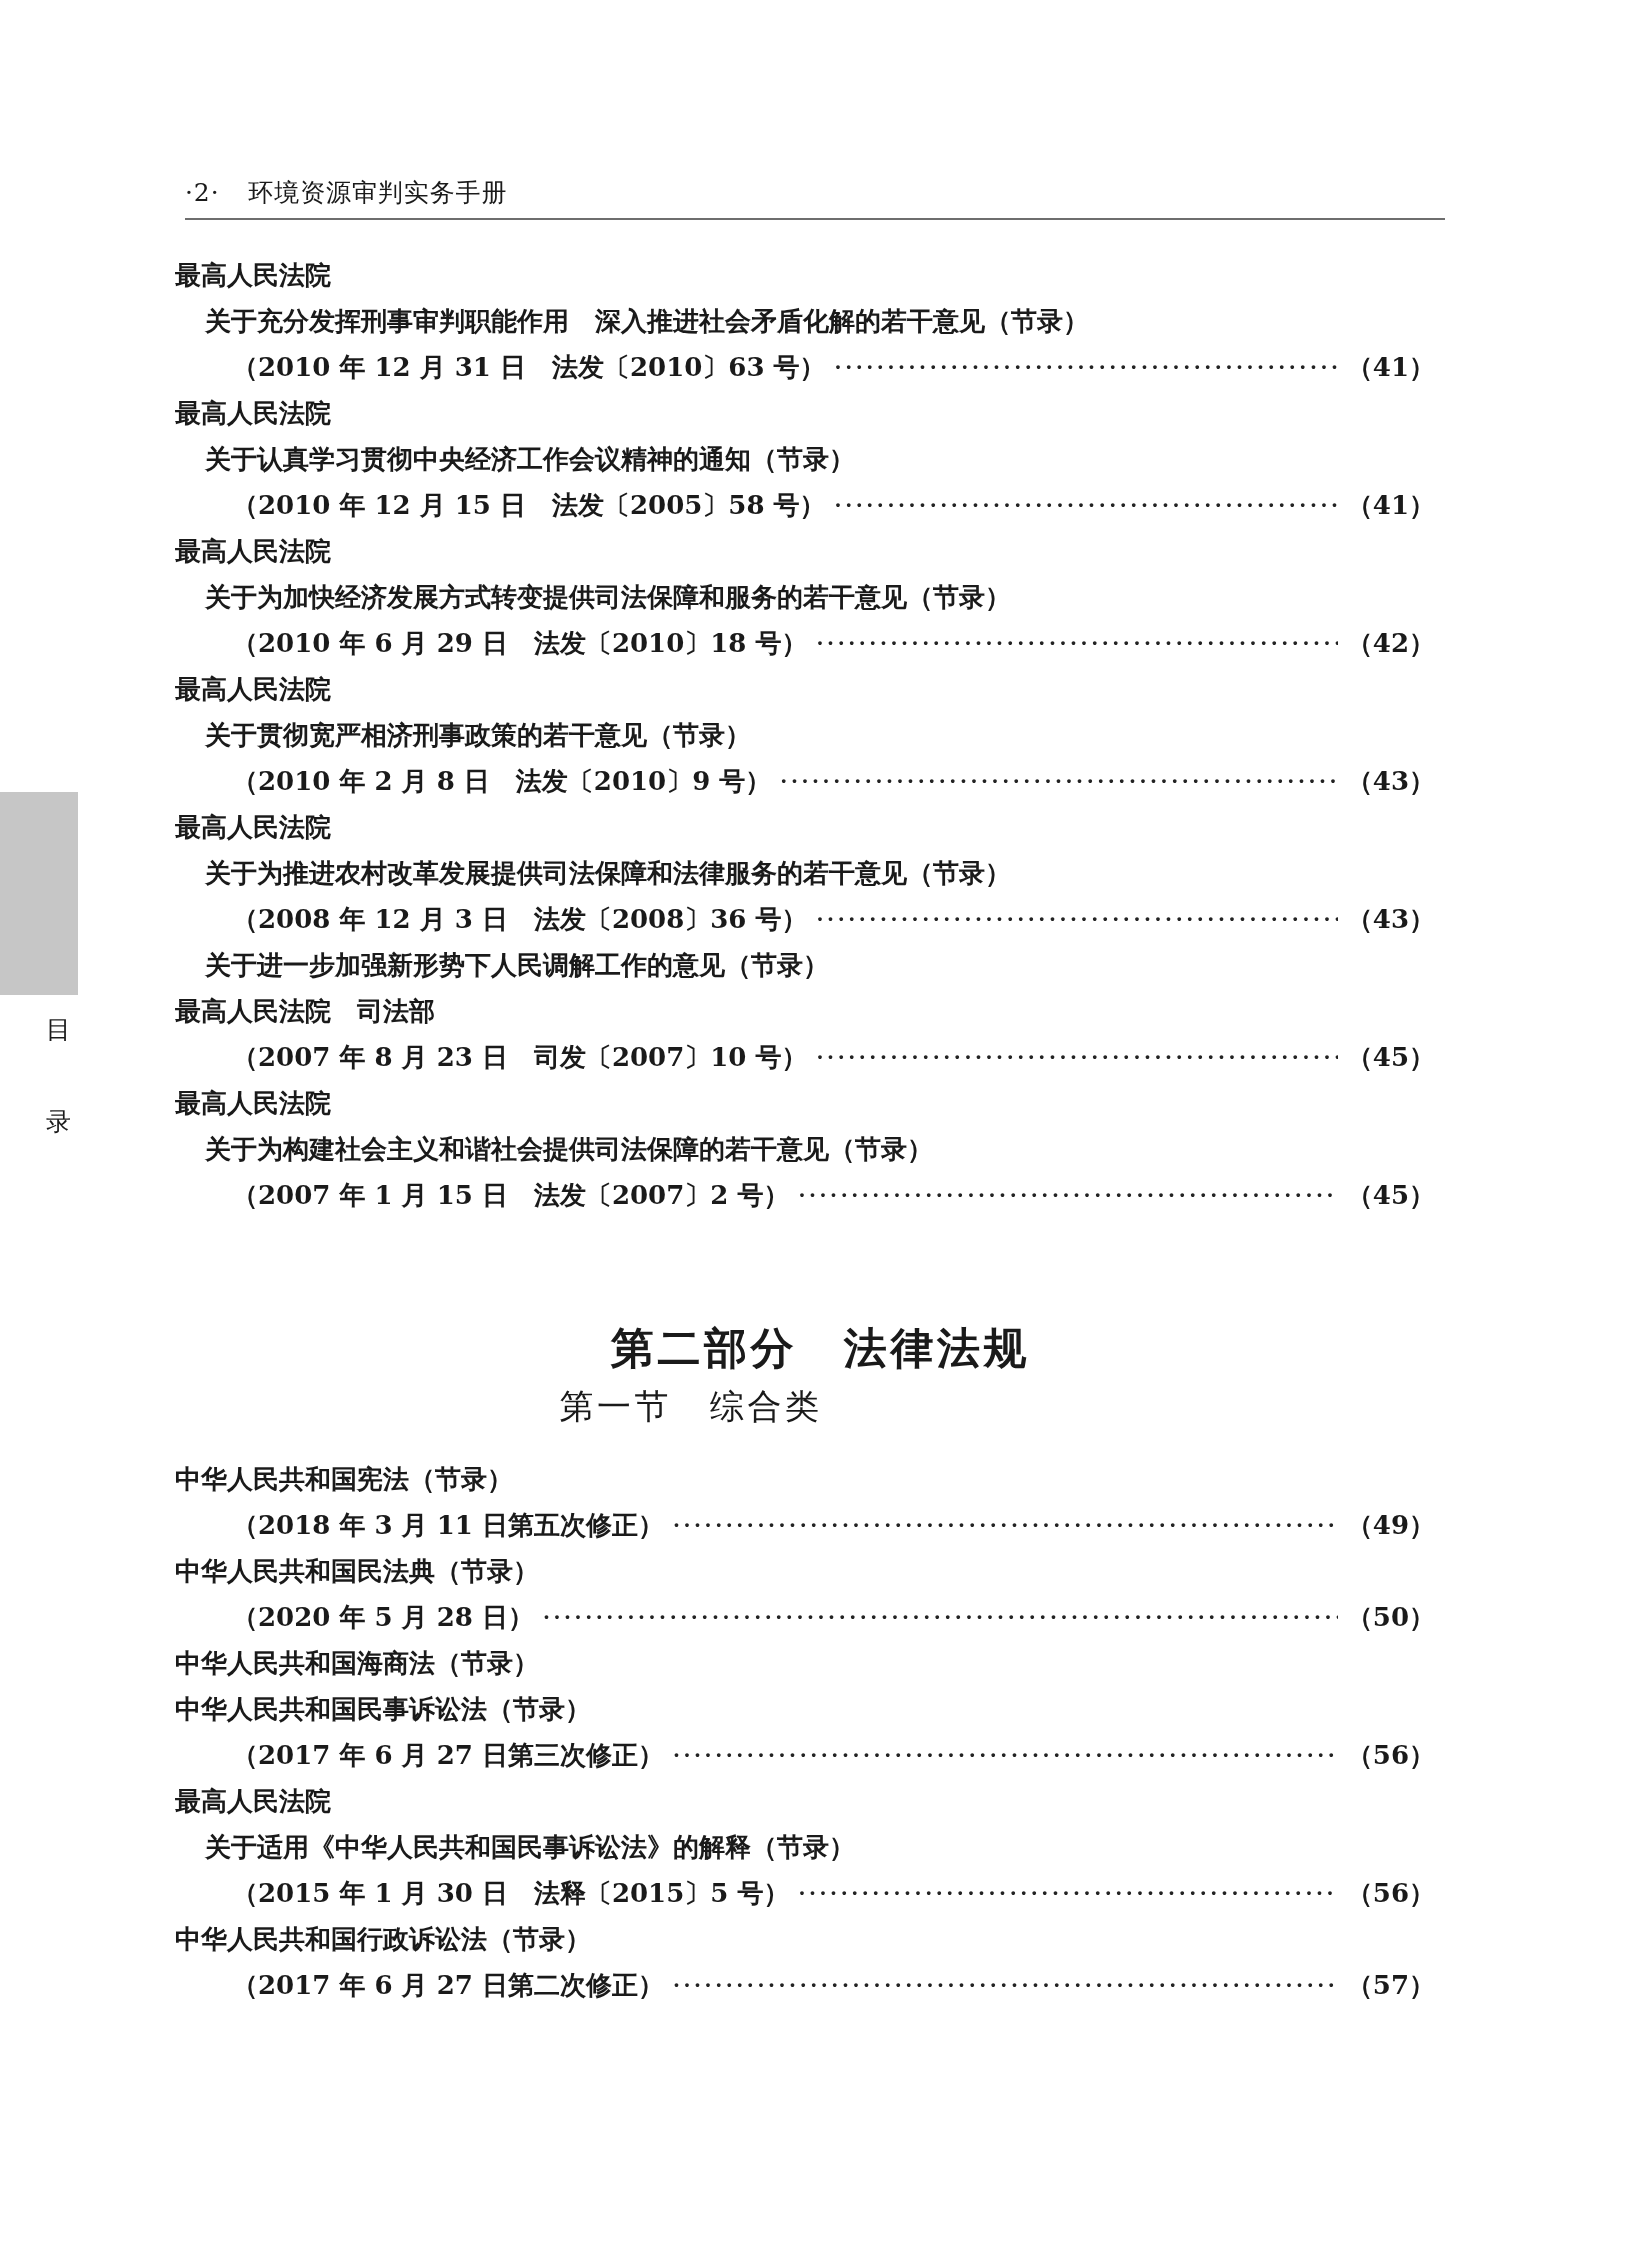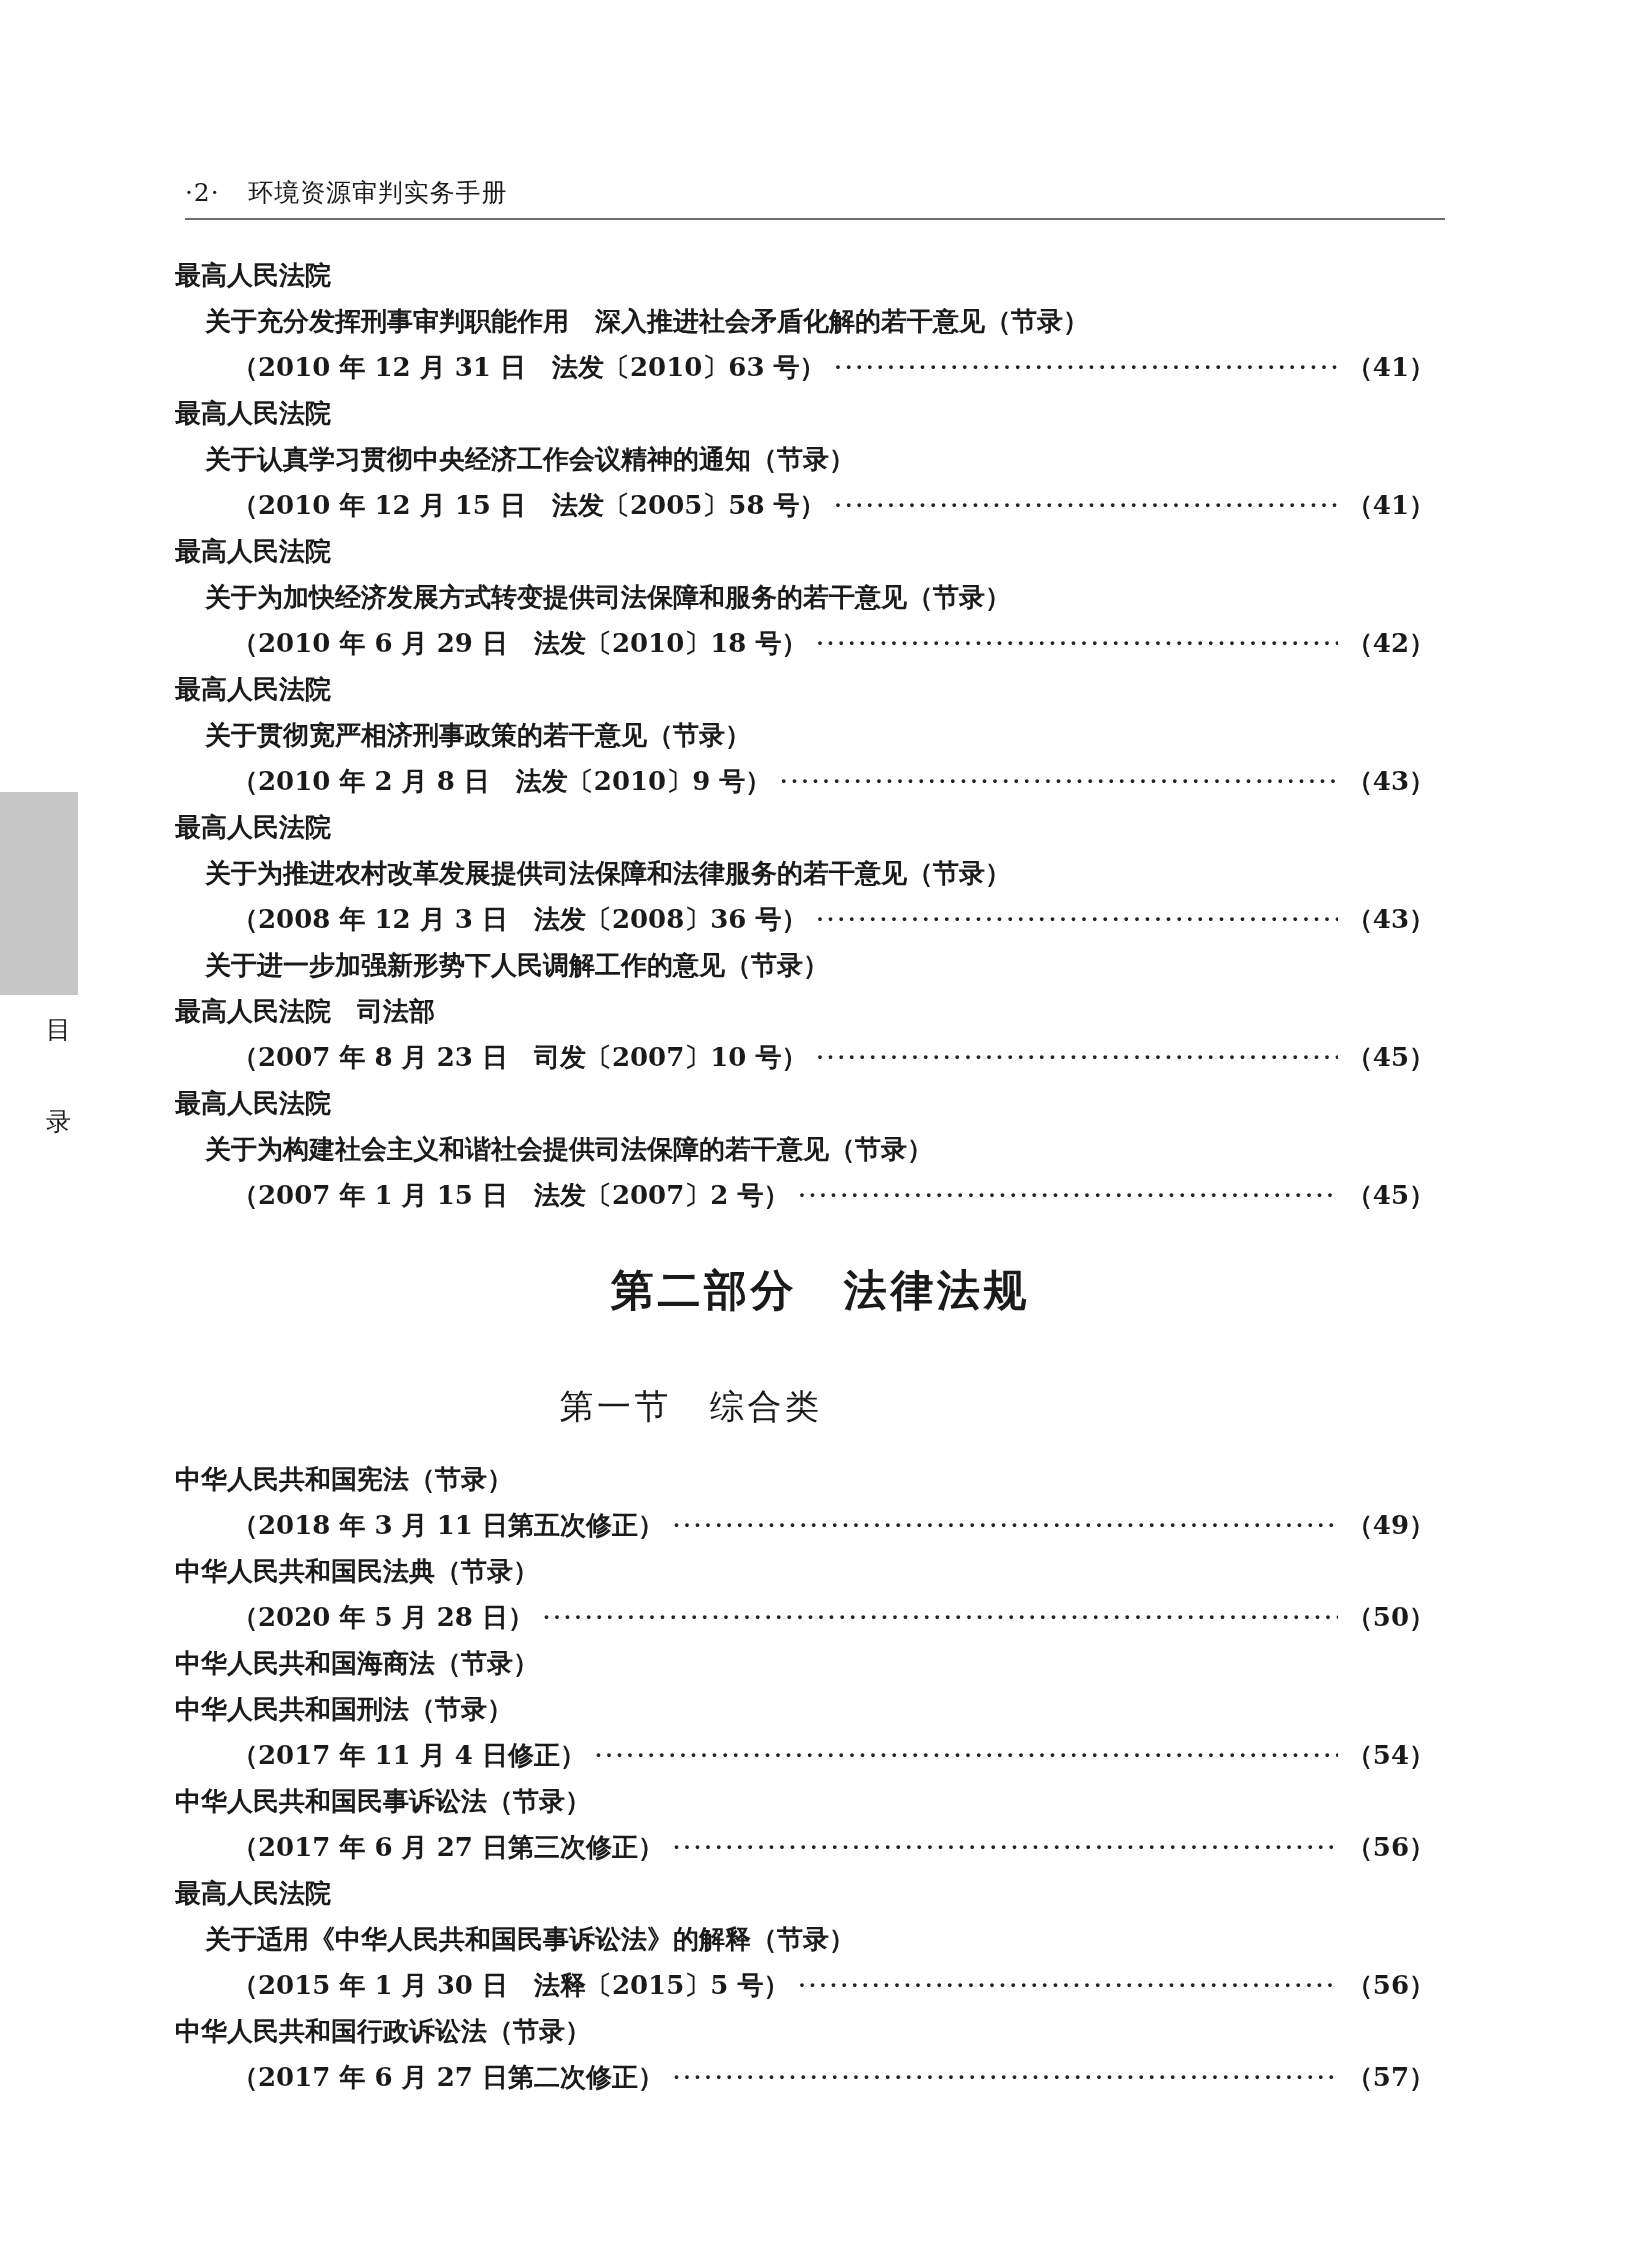--- a/index.html
+++ b/index.html
@@ -12,21 +12,21 @@
   .side-label { position:absolute; left:45px; font-size:25px; width:27px; text-align:center; }
   .toc { position:absolute; left:175px; width:1260px;font-weight:bold; }
   .line { position:relative; height:46px; line-height:46px; font-size:26px; white-space:nowrap; }
   .l0 { padding-left:0; }
   .l1 { padding-left:30px; }
   .l2 { padding-left:57px; display:flex; align-items:center; }
   .l2 .meta { flex:0 0 auto; }
   .l2 .dots { flex:1 1 auto; overflow:hidden; margin:0 9px; letter-spacing:3.6px; color:#222; font-size:20px; }
   .l2 .dots::before { content:"··························································································································································"; }
   .l2 .page { flex:0 0 auto; }
-  .part-title { position:absolute; left:0; width:1641px; top:1262px; text-align:center; font-size:43px; font-weight:bold; letter-spacing:3.6px; }
+  .part-title { position:absolute; left:0; width:1641px; top:1320px; text-align:center; font-size:43px; font-weight:bold; letter-spacing:3.6px; }
   .section-title { position:absolute; left:0; width:1382px; top:1384px; text-align:center; font-size:34px; letter-spacing:3.6px; }
 </style>
 </head>
 <body>
 
 <div class="running-head">
   <span class="pno">·2·</span>
   <span>环境资源审判实务手册</span>
 </div>
 <div class="head-rule"></div>
@@ -118,28 +118,20 @@
     <div class="line l2">
         <span class="meta">（2020 年 5 月 28 日）</span>
         <span class="dots"></span>
         <span class="page">（50）</span>
       </div>
   </div>
   <div>
     <div class="line l0">中华人民共和国海商法（节录）</div>
   </div>
   <div>
-    <div class="line l0">中华人民共和国刑法（节录）</div>
-    <div class="line l2">
-        <span class="meta">（2017 年 11 月 4 日修正）</span>
-        <span class="dots"></span>
-        <span class="page">（54）</span>
-      </div>
-  </div>
-  <div>
     <div class="line l0">中华人民共和国民事诉讼法（节录）</div>
     <div class="line l2">
         <span class="meta">（2017 年 6 月 27 日第三次修正）</span>
         <span class="dots"></span>
         <span class="page">（56）</span>
       </div>
   </div>
   <div>
     <div class="line l0">最高人民法院</div>
     <div class="line l1">关于适用《中华人民共和国民事诉讼法》的解释（节录）</div>

